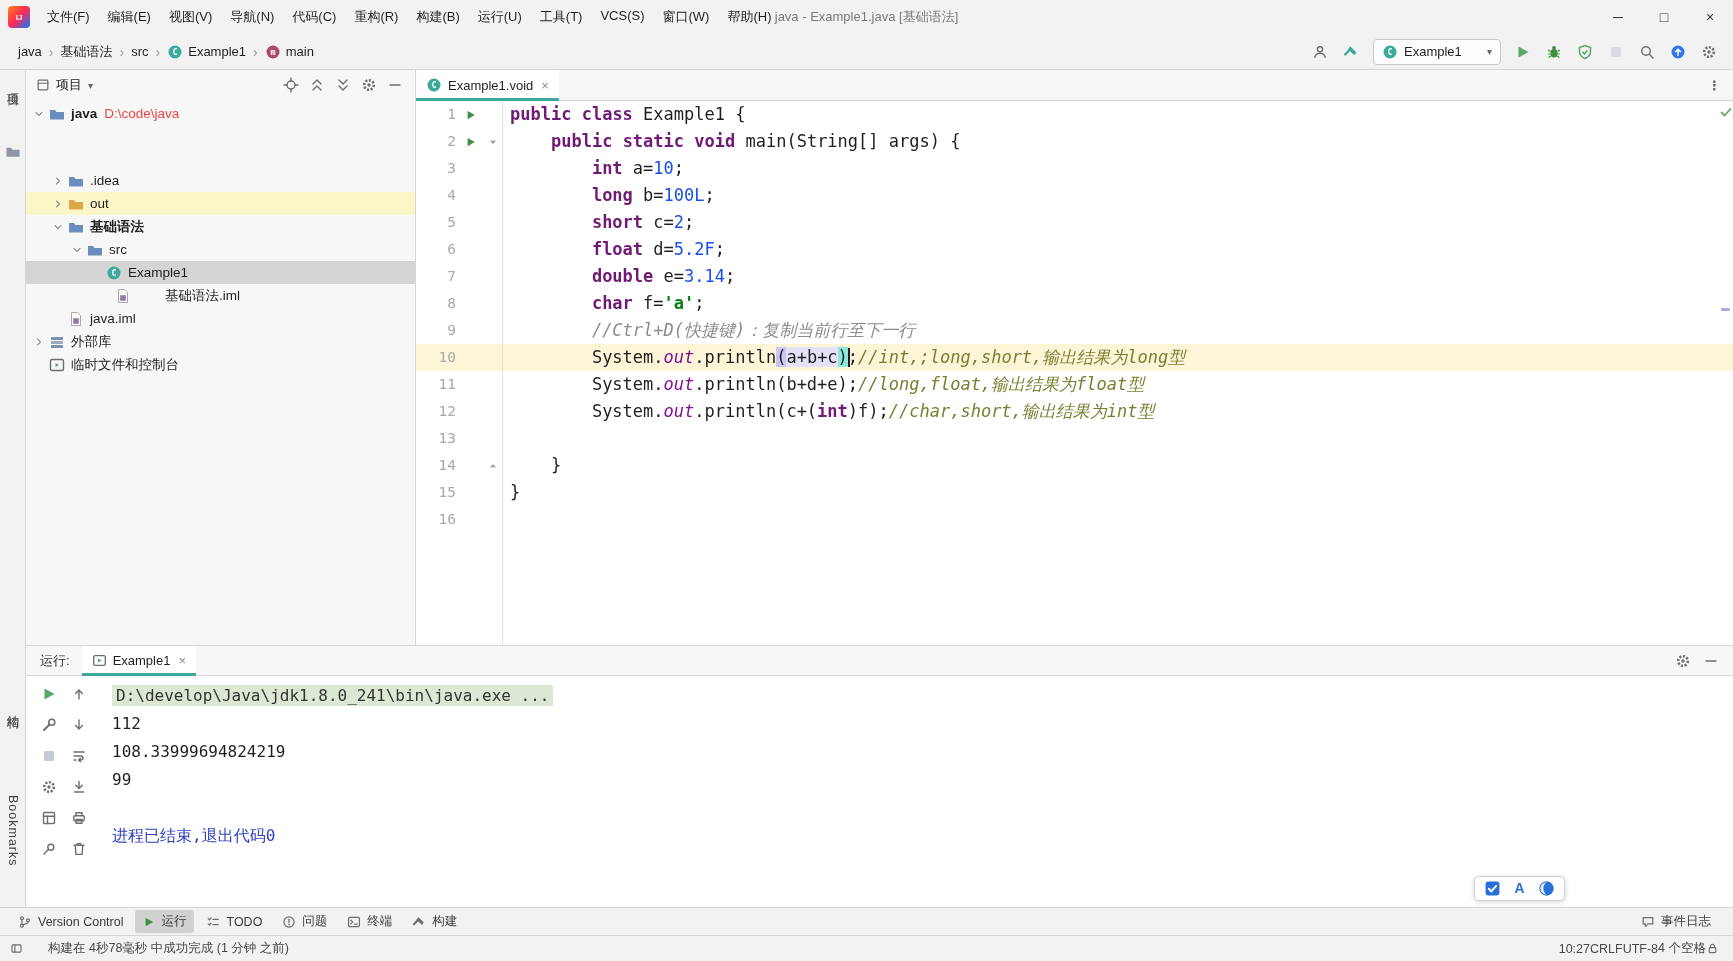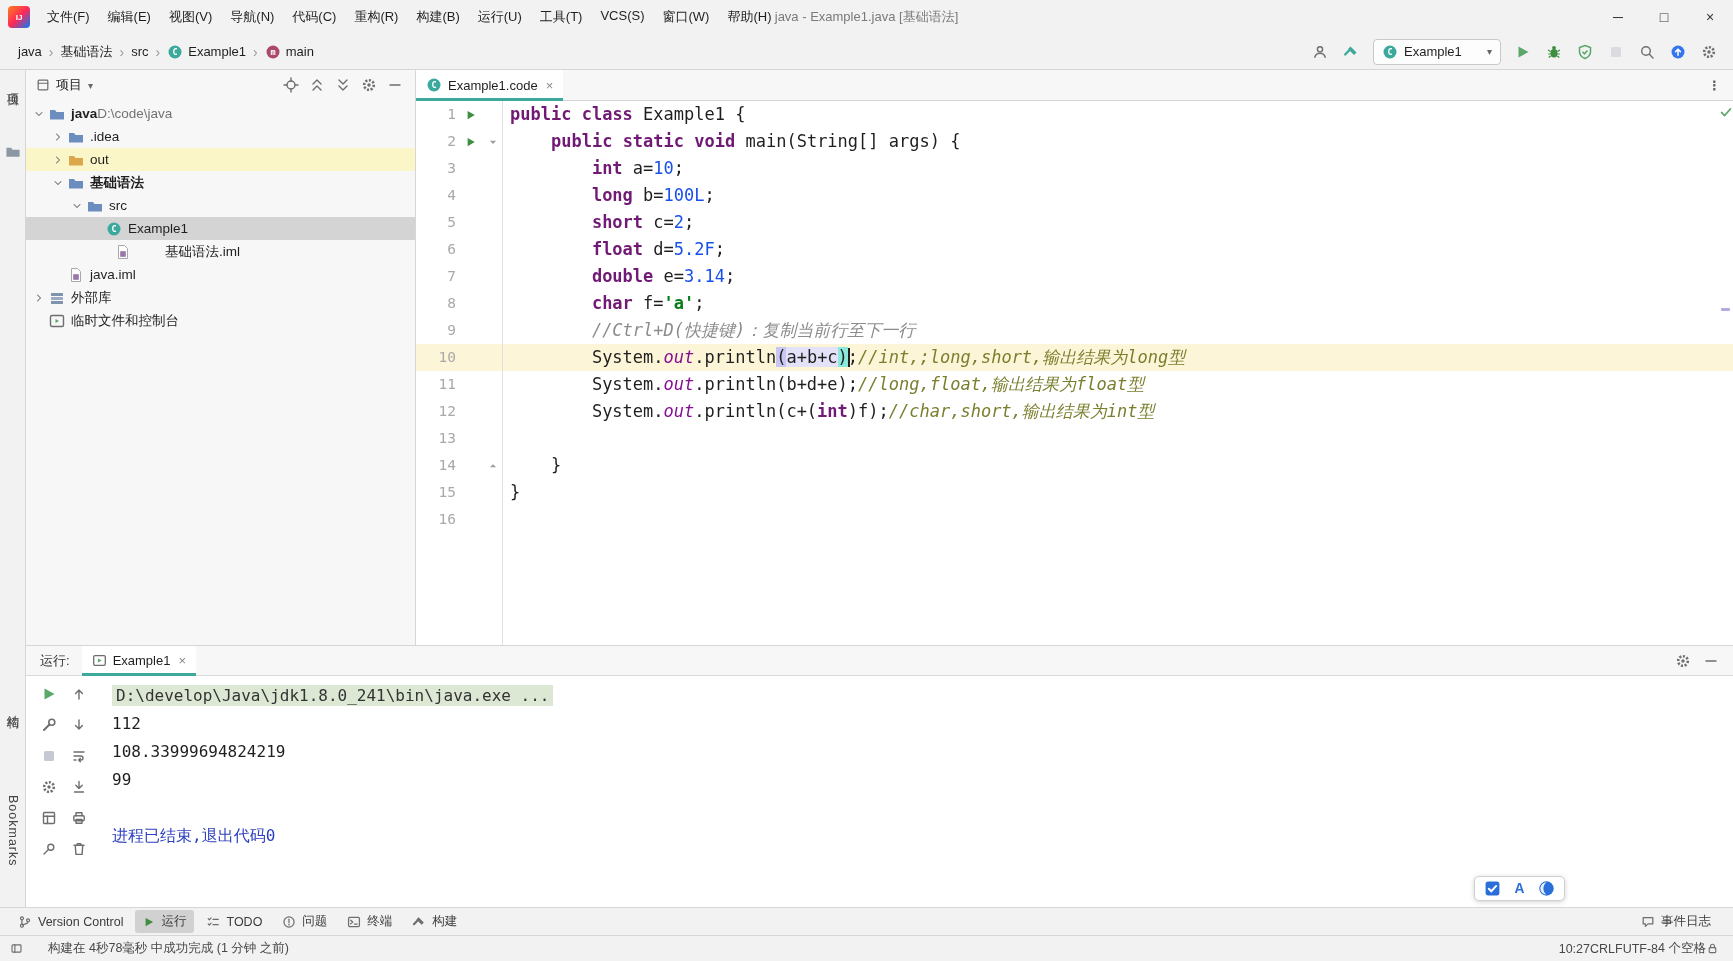--- a/index.html
+++ b/index.html
@@ -47,21 +47,21 @@
   .proj-header .caret{font-size:10px;color:#666;}
   .proj-actions{margin-left:auto;display:flex;align-items:center;gap:2px;}
   .tree{flex:1;overflow:hidden;padding-top:2px;}
   .tree-row{height:23px;display:flex;align-items:center;font-size:13.5px;white-space:nowrap;}
   .tree-row.selected{background:#d4d4d4;}
   .tree-row.yellow{background:#fbf6c8;}
   .tree-chevron{width:17px;flex:none;display:flex;align-items:center;justify-content:center;}
   .tree-icon{width:20px;flex:none;display:flex;align-items:center;justify-content:center;}
   .tree-label{margin-left:4px;}
   .tree-label.bold{font-weight:bold;}
-  .tree-suffix{color:#737373;}
+  .tree-suffix{color:#ef4444;margin-left:7px;}
 
   
   .editor-col{flex:1;display:flex;flex-direction:column;background:#fff;min-width:0;}
   .tabbar{height:31px;flex:none;display:flex;align-items:stretch;background:#f7f7f7;border-bottom:1px solid #d6d6d6;}
   .tab{display:flex;align-items:center;gap:6px;padding:0 10px;background:#fff;position:relative;font-size:13px;}
   .tab::after{content:'';position:absolute;left:0;right:0;bottom:-1px;height:3px;background:#3BA99C;}
   .tab-close{color:#888;font-size:13px;margin-left:2px;}
   .tab-more{margin-left:auto;display:flex;align-items:center;padding:0 12px;color:#666;font-weight:bold;}
   .editor-body{flex:1;position:relative;overflow:hidden;font-family:"DejaVu Sans Mono","Liberation Mono",monospace;font-size:17px;}
   .editor-body::before{content:'';position:absolute;left:86px;top:0;bottom:0;width:1px;background:#e0e0e0;z-index:2;}
@@ -313,21 +313,21 @@
                   </svg>
                 </span>
                 <span class="tree-icon">
                   <svg width="16" height="16" viewBox="0 0 16 16" xmlns="http://www.w3.org/2000/svg">
                     <path d="M1 4h5l1.5 2H15v7.5H1z" fill="#6C8EBF"></path>
                   </svg>
                 </span>
                 <span class="tree-label bold">java</span>
                 <span class="tree-suffix">D:\code\java</span>
               </div>
-              <div class="tree-row" style="padding-left: 23px;">
+              <div class="tree-row" style="padding-left: 23px; margin-top: 44px;">
                 <span class="tree-chevron">
                   <svg width="12" height="12" viewBox="0 0 16 16" xmlns="http://www.w3.org/2000/svg">
                     <path d="M6 4l4 4-4 4" stroke="#6E6E6E" stroke-width="1.4" stroke-linecap="round" stroke-linejoin="round" fill="none"></path>
                   </svg>
                 </span>
                 <span class="tree-icon">
                   <svg width="16" height="16" viewBox="0 0 16 16" xmlns="http://www.w3.org/2000/svg">
                     <path d="M1 4h5l1.5 2H15v7.5H1z" fill="#6C8EBF"></path>
                   </svg>
                 </span>
@@ -432,21 +432,21 @@
 
         <div class="editor-col">
           <div class="tabbar">
             <div class="tab">
               <span class="icon">
                   <svg width="16" height="16" viewBox="0 0 16 16" xmlns="http://www.w3.org/2000/svg">
                     <circle cx="8" cy="8" r="6.5" fill="#3BA99C"></circle>
                     <text x="8" y="11" font-size="8.5" text-anchor="middle" fill="#fff" font-family="monospace" font-weight="bold">C</text>
                   </svg>
                 </span>
-              <span>Example1.code</span>
+              <span>Example1.void</span>
               <span class="tab-close">×</span>
             </div>
             <div class="tab-more">⋮</div>
           </div>
           <div class="editor-body">
             <div>
                 <div class="ed-line"><span class="g-num">1</span><span class="g-run"><svg width="12" height="12" viewBox="0 0 16 16" xmlns="http://www.w3.org/2000/svg">
                       <path d="M3.5 2.5l9.5 5.5-9.5 5.5z" fill="#3E8E41"></path>
                     </svg></span><span class="g-fold"></span><span class="code"><span class="tok-kw">public</span><span> </span><span class="tok-kw">class</span><span> Example1 {</span></span></div>
                 <div class="ed-line"><span class="g-num">2</span><span class="g-run"><svg width="12" height="12" viewBox="0 0 16 16" xmlns="http://www.w3.org/2000/svg">

